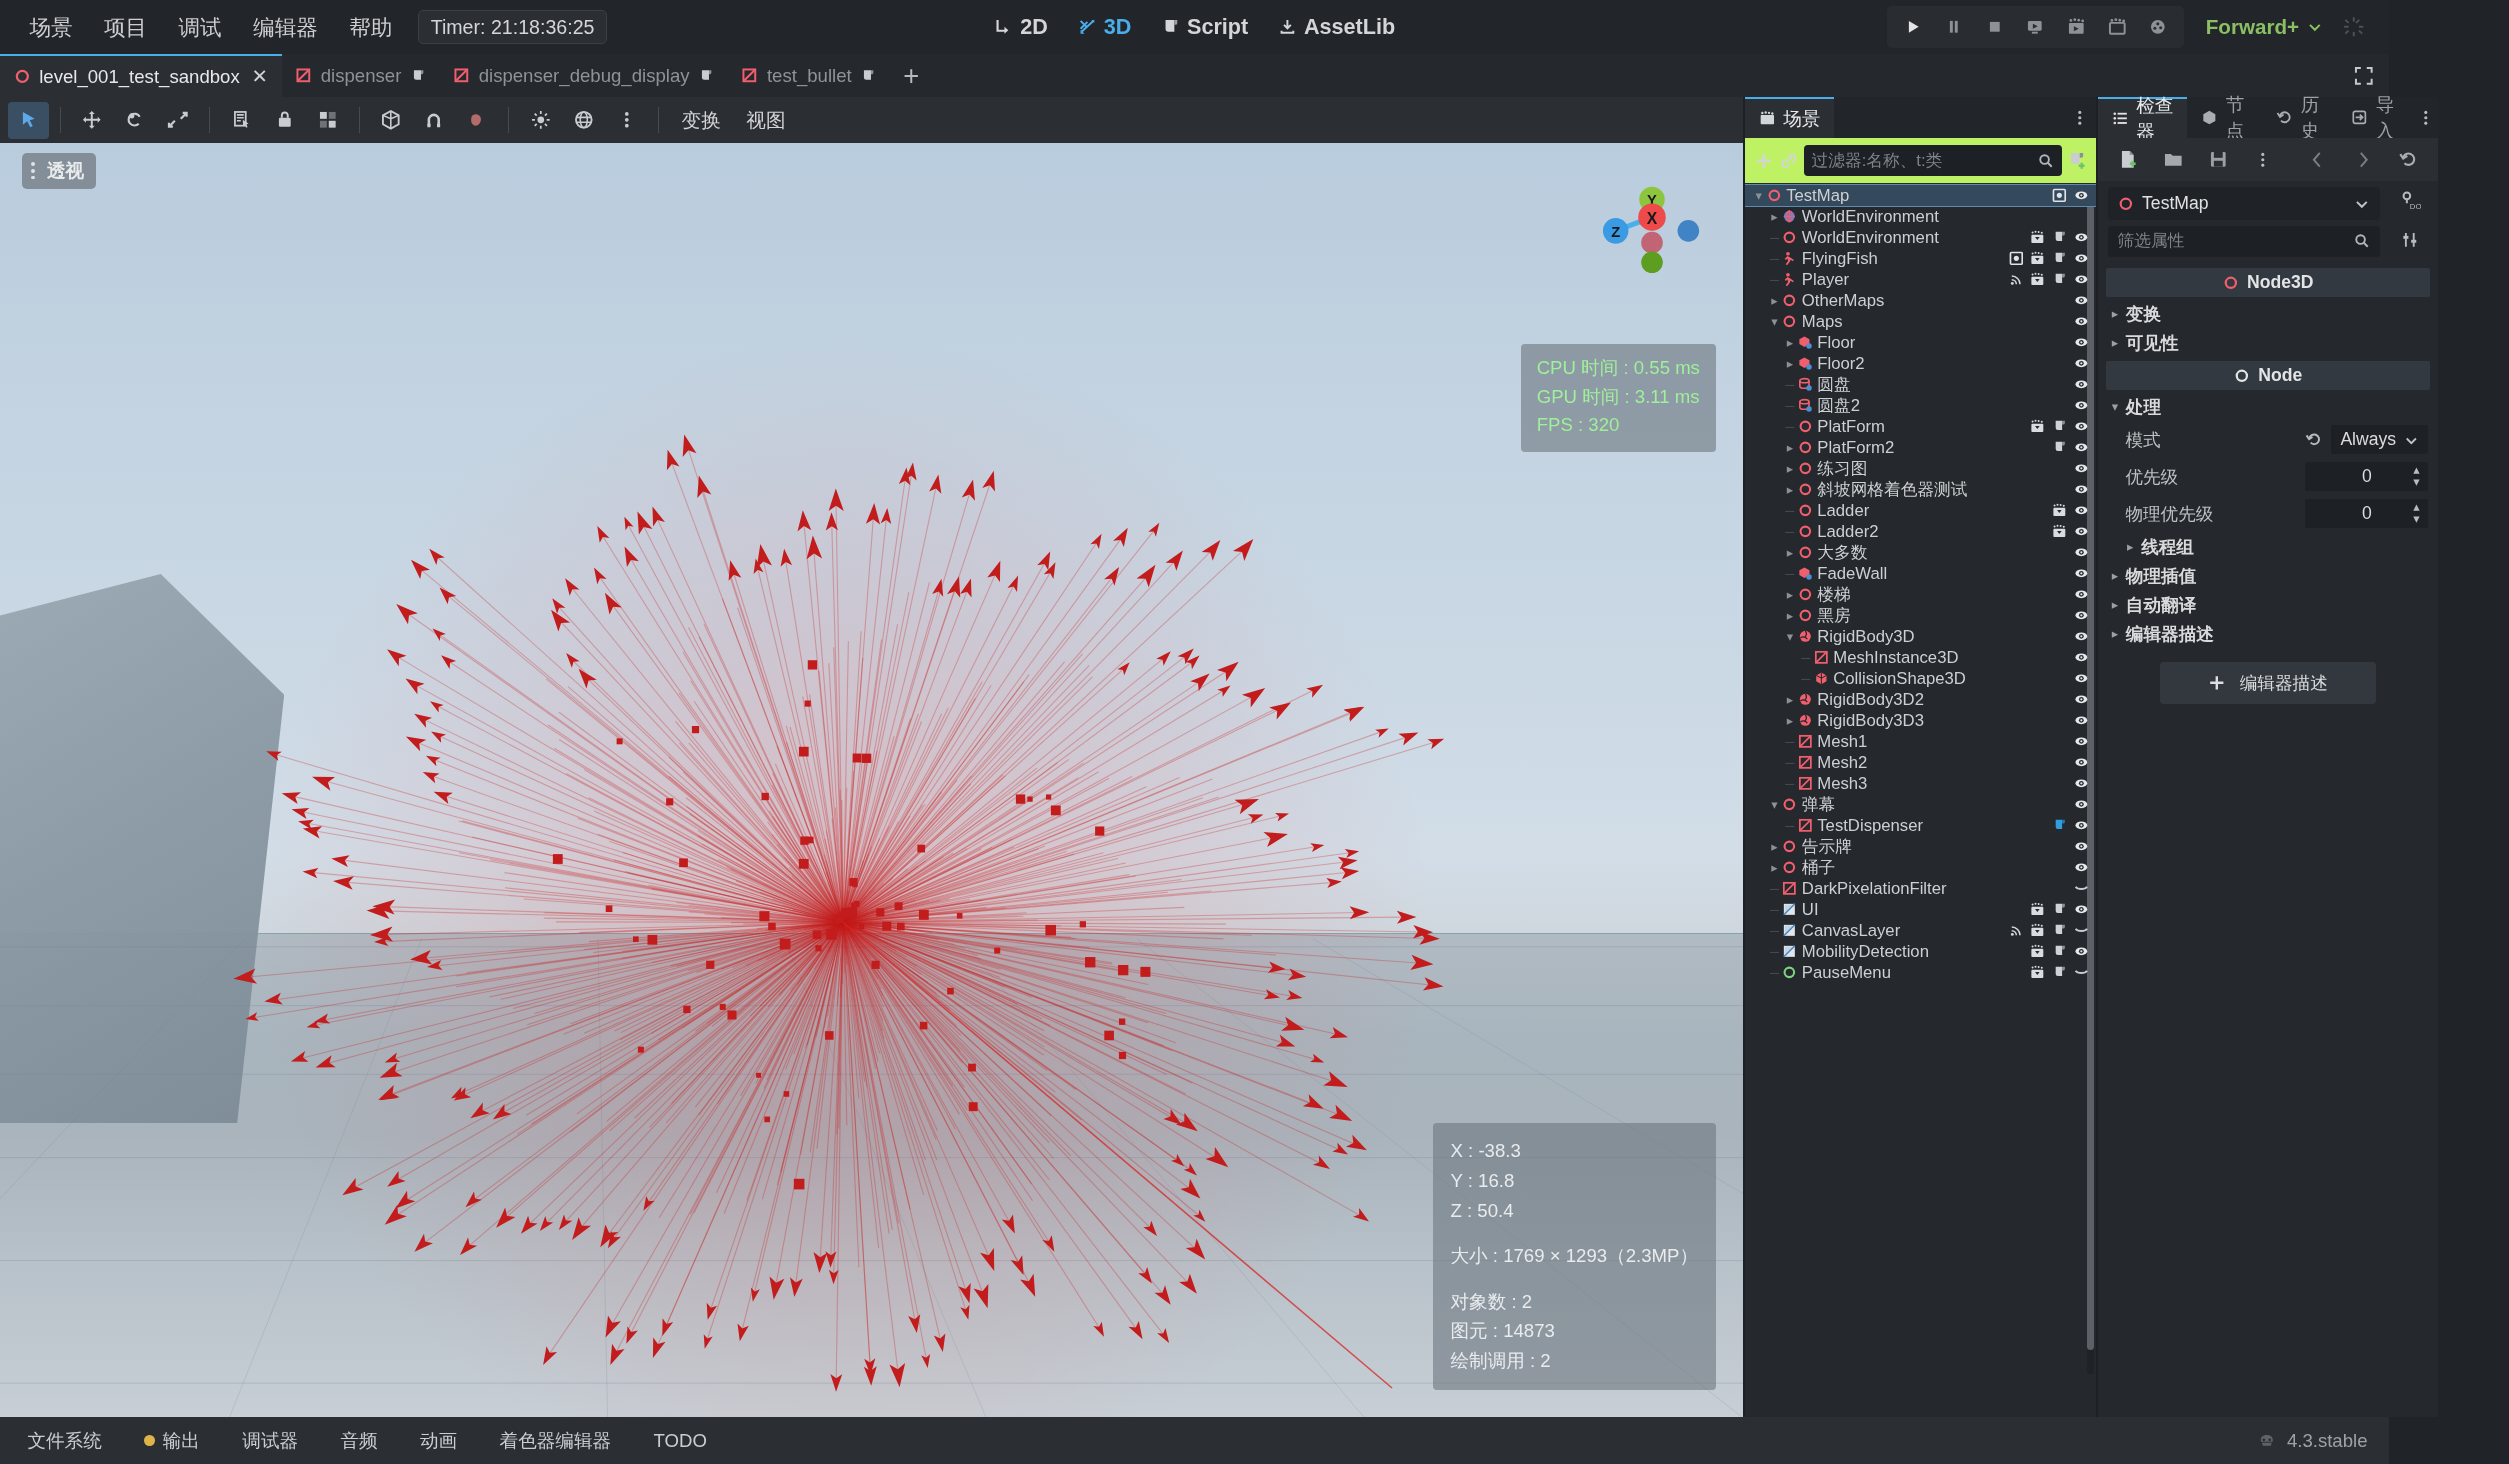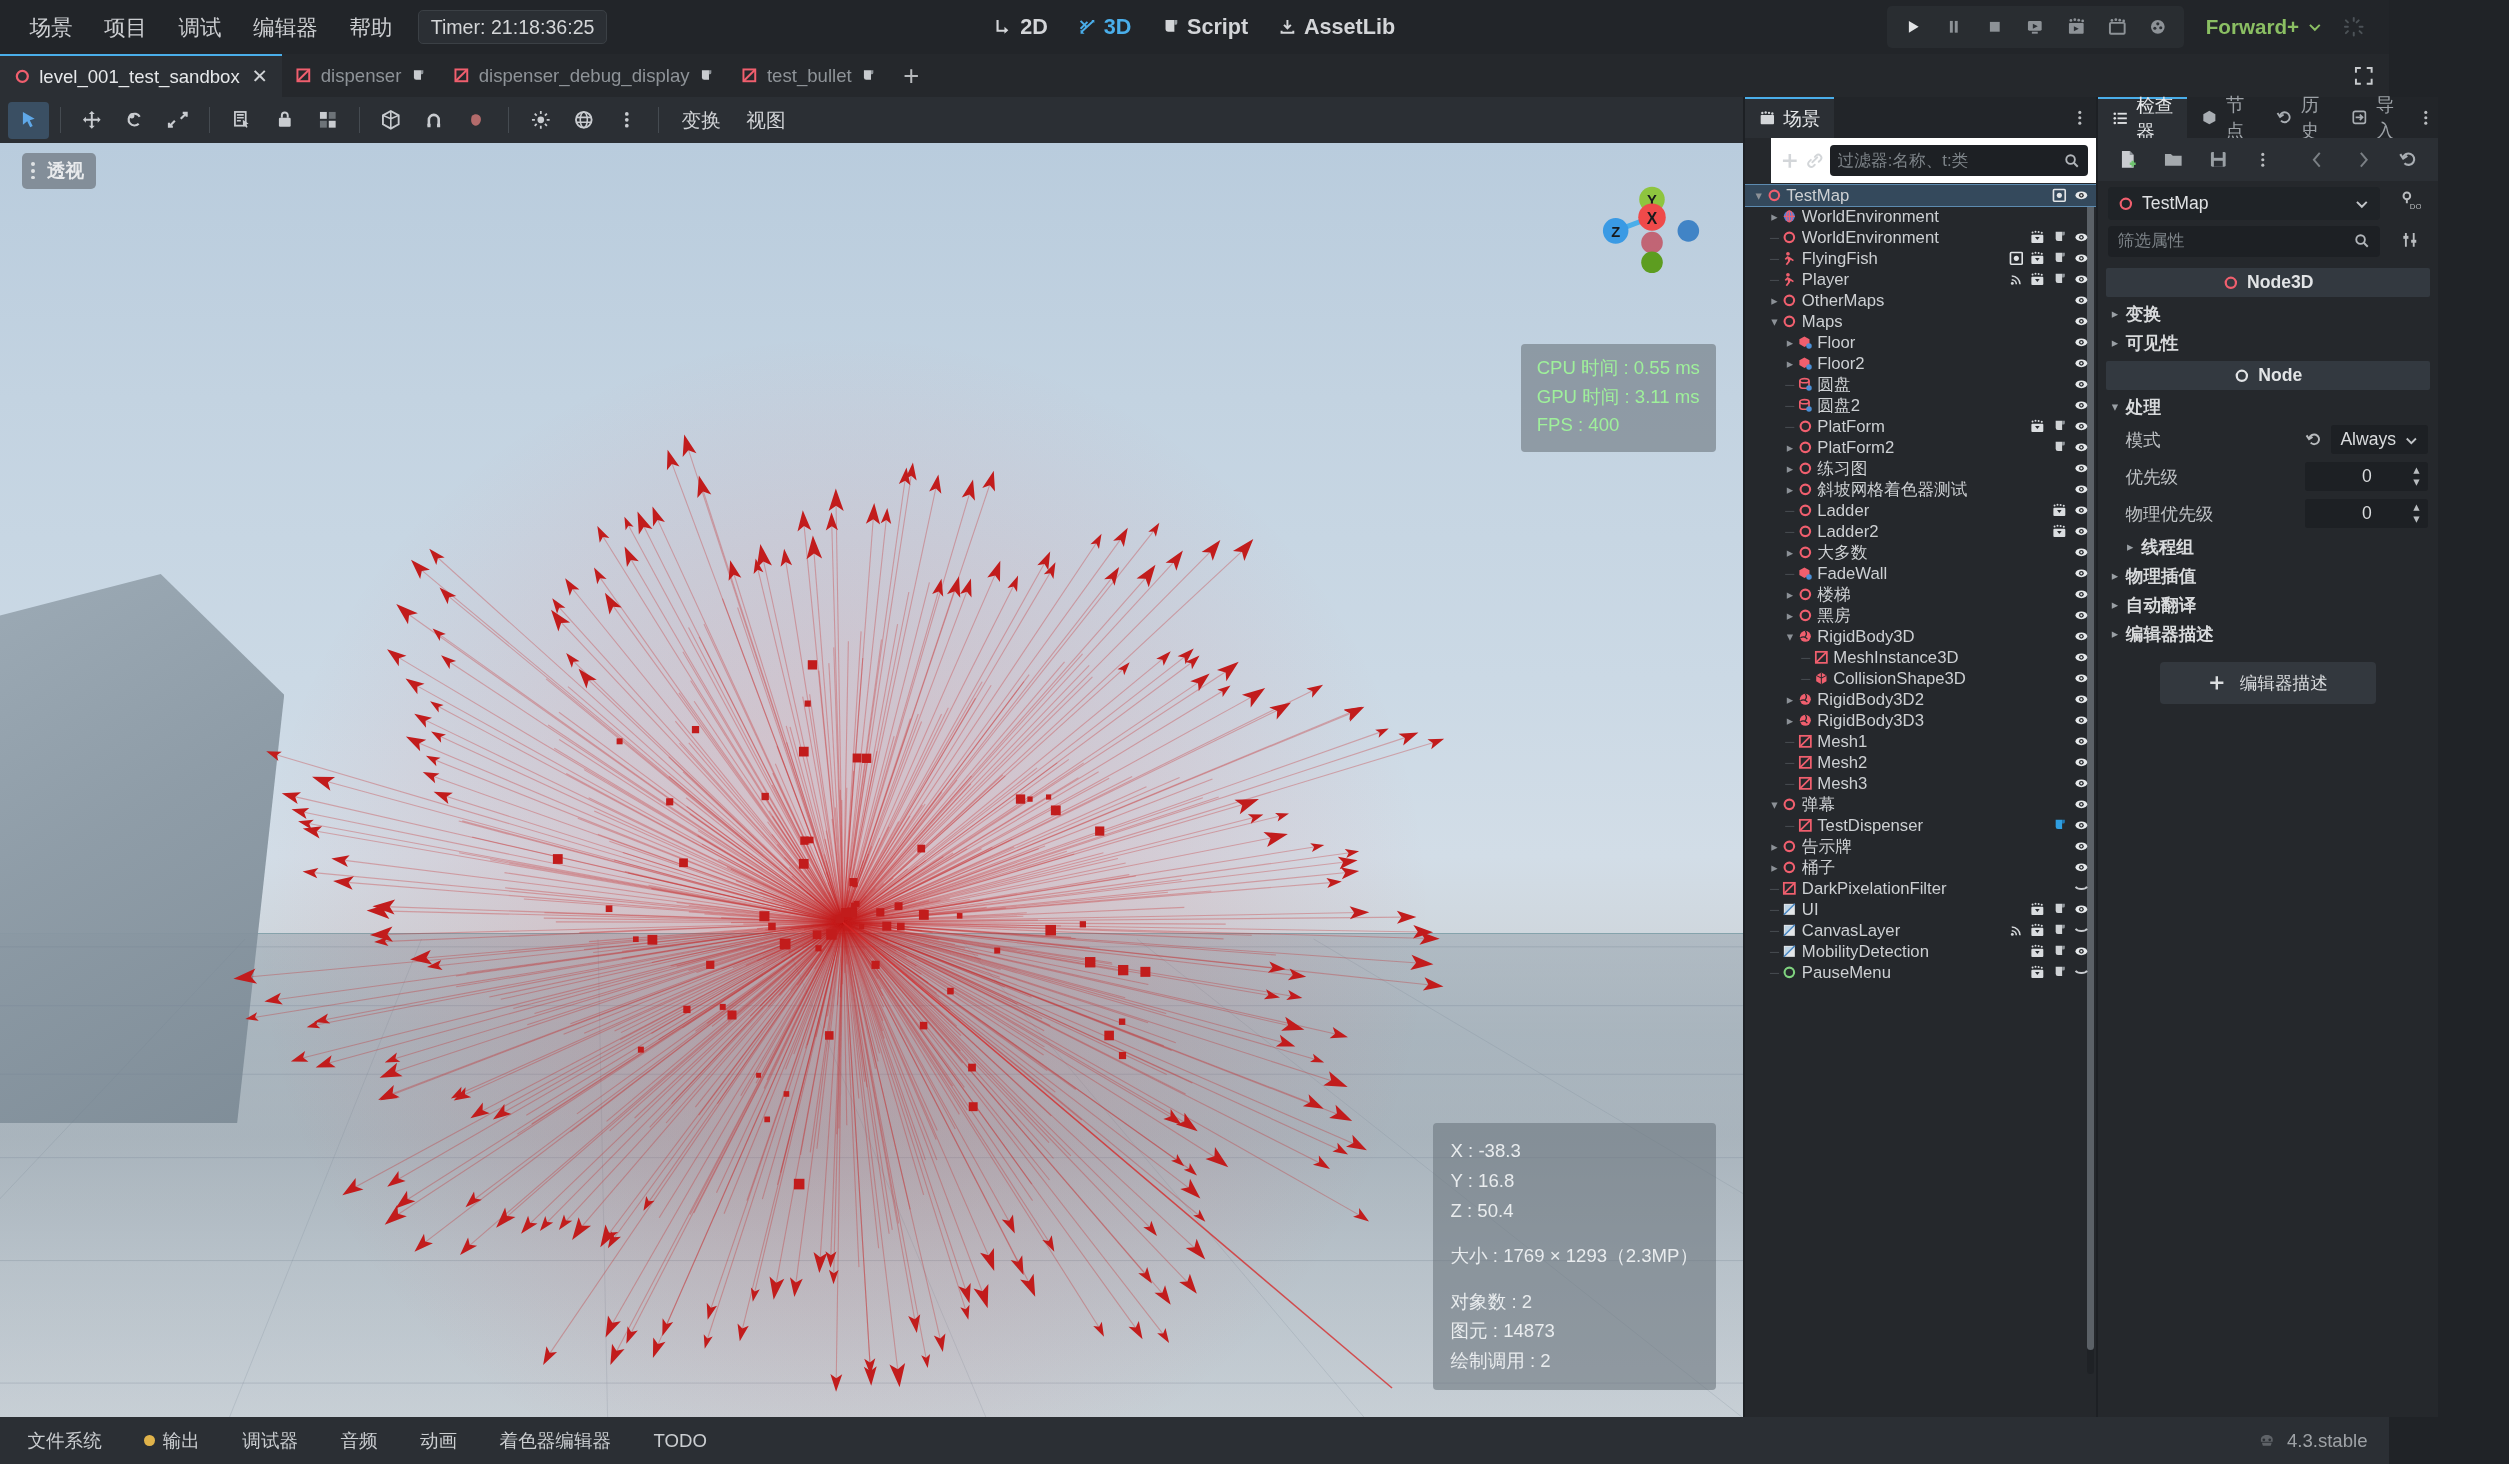--- a/index.html
+++ b/index.html
@@ -167,21 +167,21 @@
   .dock-tab {
     display: flex; align-items: center; gap: 7.8px; padding: 0 13.7px;
     font-size: 18.6px; color: #9ca1a6; cursor: pointer;
   }
   .dock-tab.active { background: #2b2f34; color: #e7e9eb; border-top: 2.9px solid #4aaeea; }
   .dock-tabs-rest { flex: 1; background: #222529; }
   .dock-kebab { width: 33px; display: flex; align-items: center; justify-content: center; cursor: pointer; }
 
   .scene-toolrow {
     height: 45px; flex: 0 0 45px; display: flex; align-items: center;
-    gap: 3.9px; padding: 0 7.8px; background: #ffffff; margin-left: 26px;
+    gap: 3.9px; padding: 0 7.8px; background: #bef264;
   }
   .filter-box {
     flex: 1; height: 31px; background: #1d2024; border-radius: 3.9px;
     display: flex; align-items: center; padding: 0 7.8px; gap: 5.9px;
     color: #7d8388; font-size: 16.7px;
   }
   .filter-box input {
     flex: 1; background: transparent; border: none; outline: none;
     color: #b9bdc1; font-size: 16.7px; font-family: inherit;
   }
@@ -1888,21 +1888,21 @@
             <text x="18" y="68" font-size="15" font-weight="bold" text-anchor="middle" fill="#17191c" font-family="Liberation Sans, sans-serif">Z</text>
             <circle cx="92" cy="62" r="11" fill="#3a7fc4" opacity=".95"></circle>
             <circle cx="55" cy="74" r="11" fill="#c24a5a" opacity=".8"></circle>
             <circle cx="55" cy="94" r="11" fill="#5d9d20"></circle>
           </svg>
         </div>
 
         <div class="perf-overlay">
           <div>CPU 时间 : 0.55 ms</div>
           <div>GPU 时间 : 3.11 ms</div>
-          <div>FPS : 400</div>
+          <div>FPS : 320</div>
         </div>
 
         <div class="info-overlay">
           <div>X : -38.3</div>
           <div>Y : 16.8</div>
           <div>Z : 50.4</div>
           <div class="gap"></div>
           <div>大小 : 1769 × 1293（2.3MP）</div>
           <div class="gap"></div>
           <div>对象数 : 2</div>

